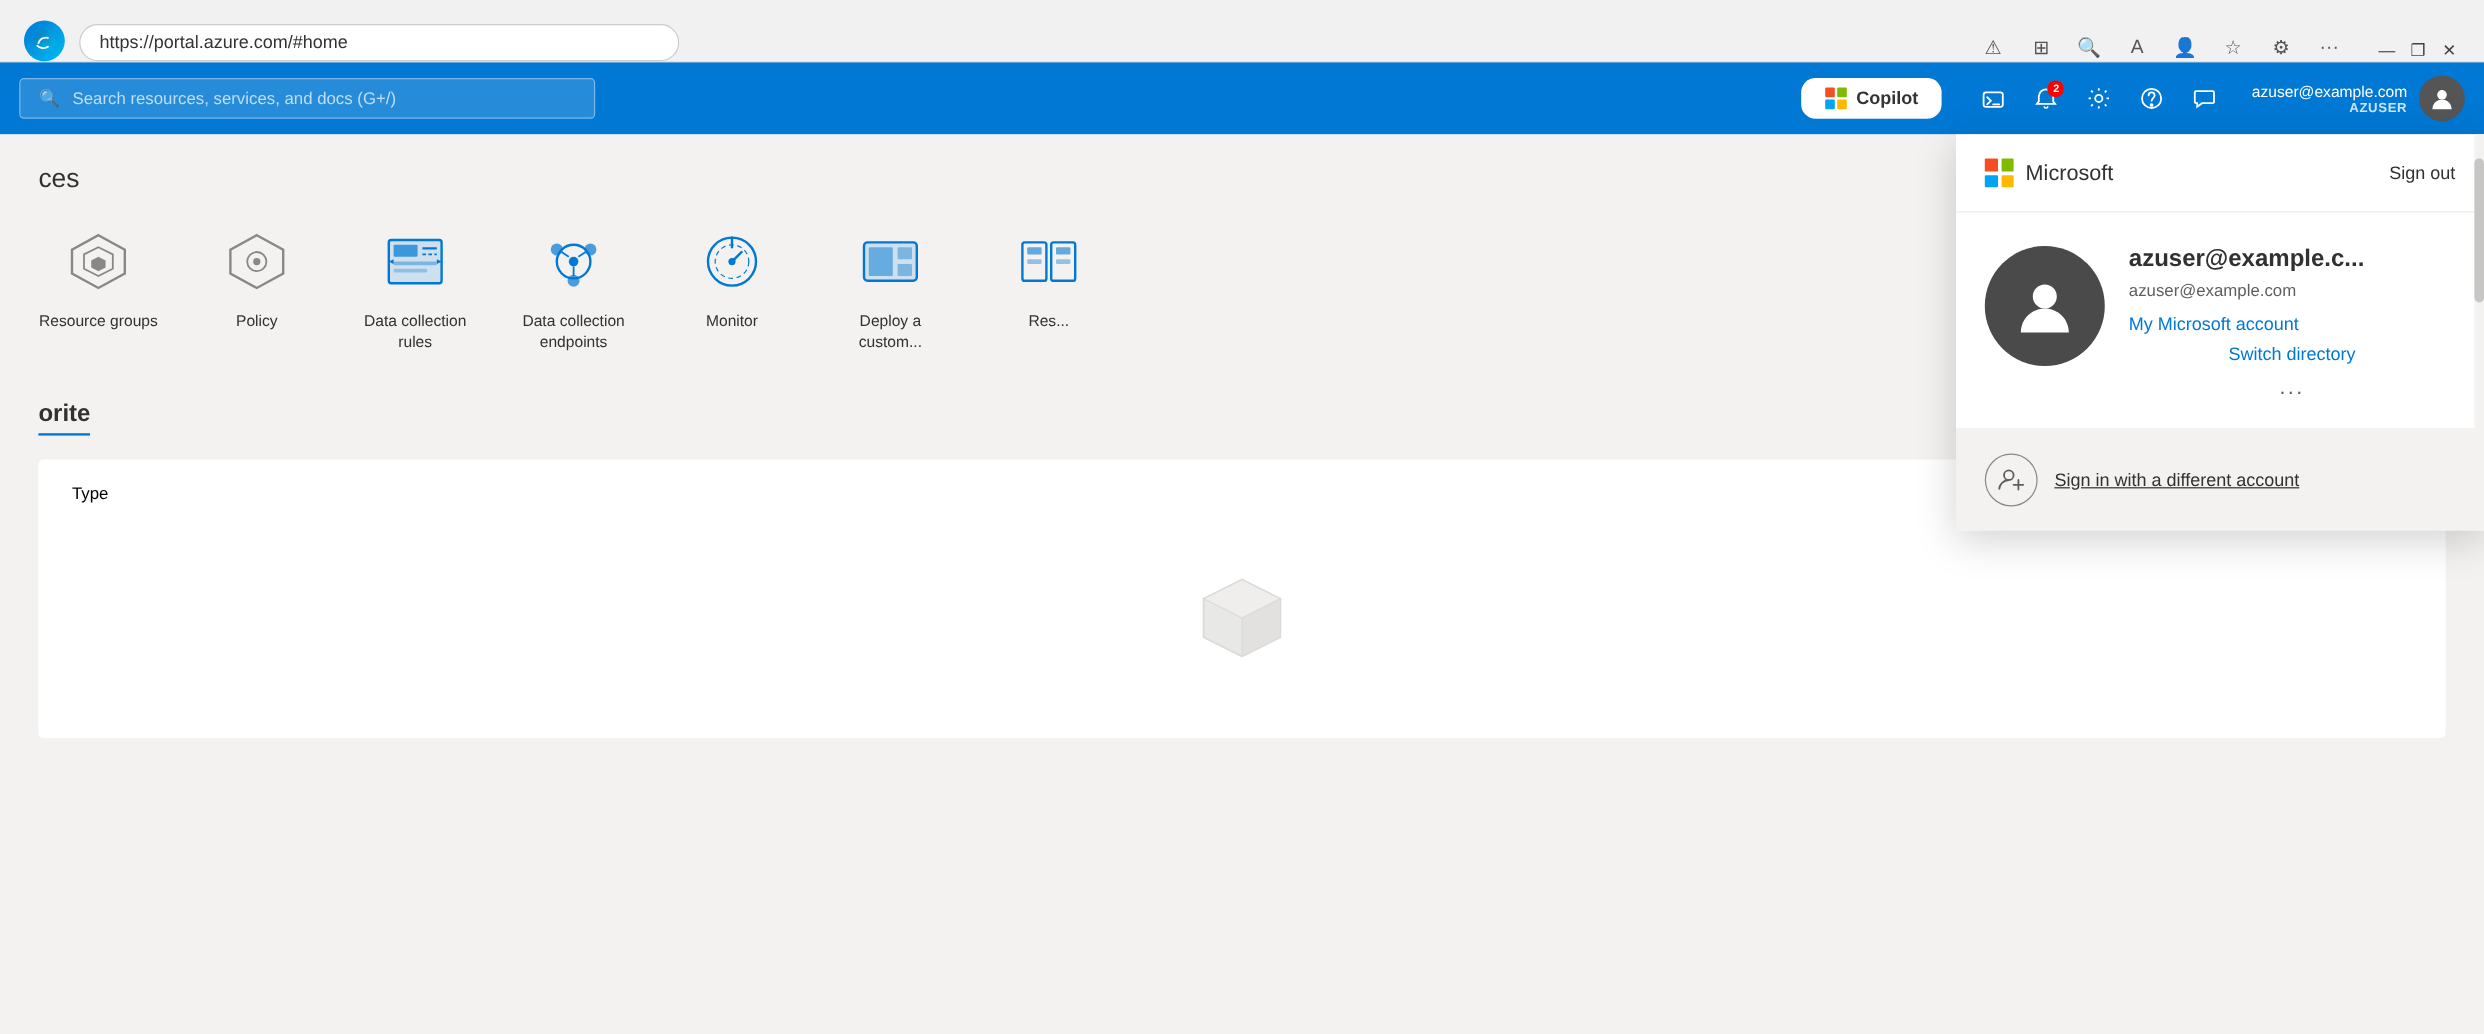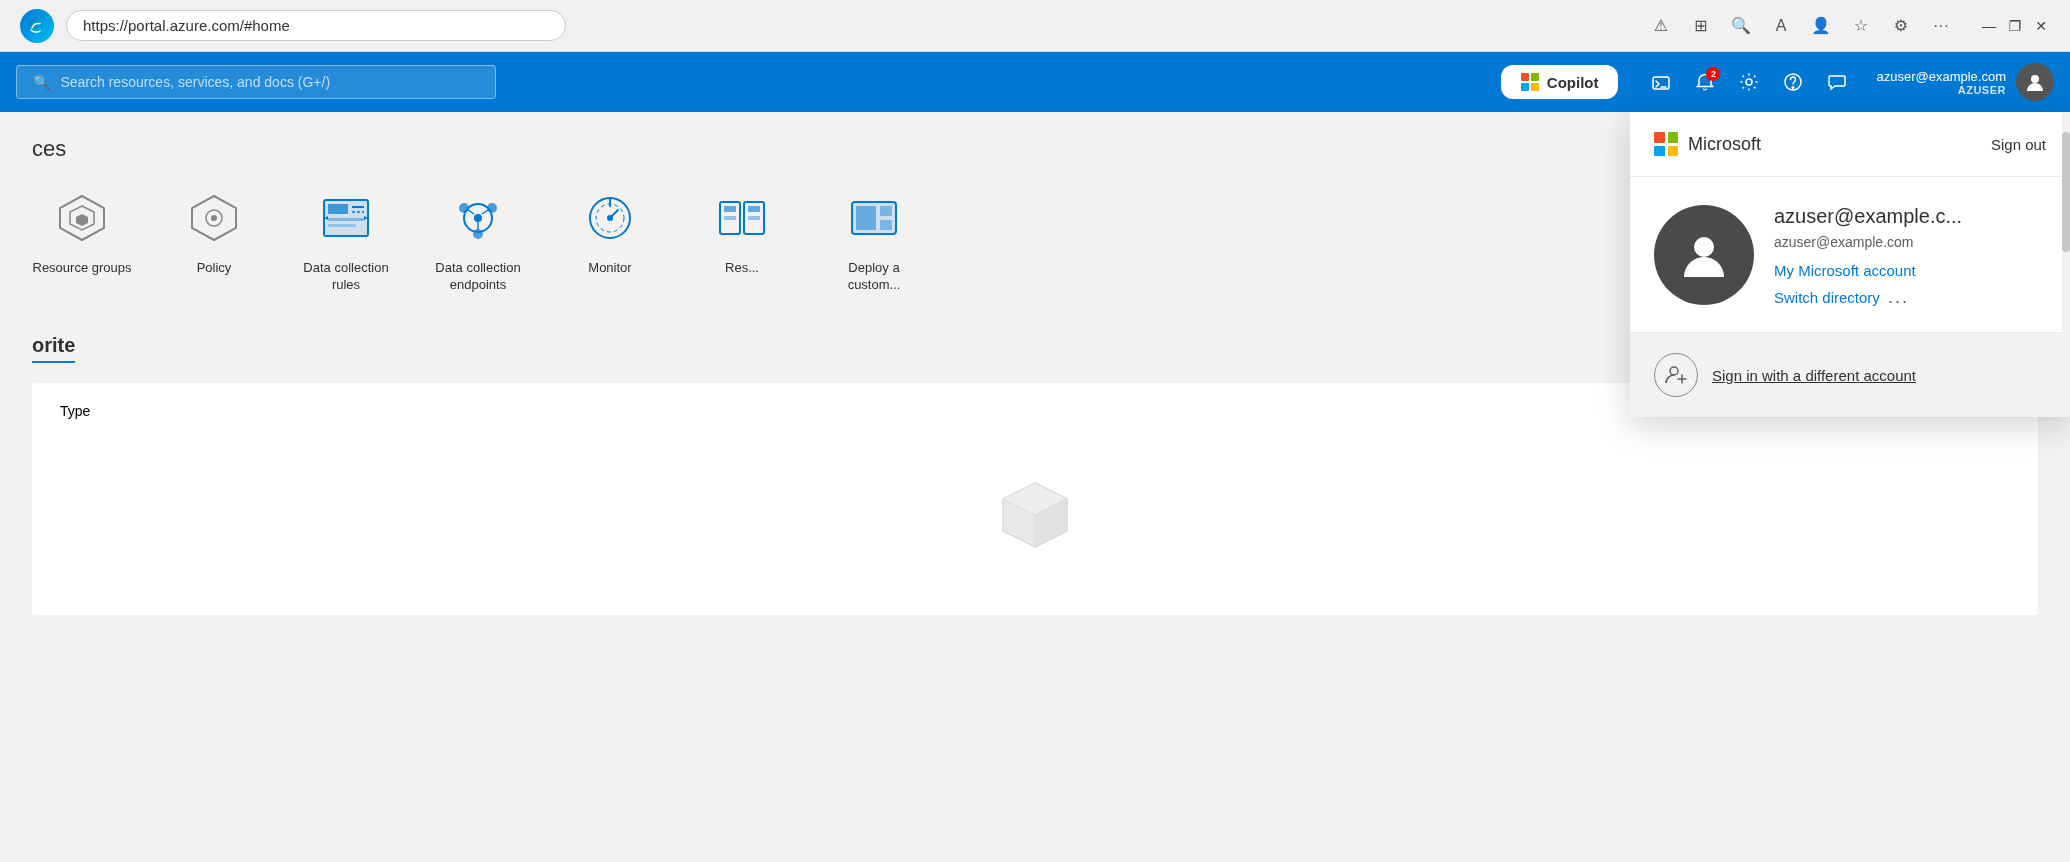--- a/index.html
+++ b/index.html
@@ -3,21 +3,21 @@
   <meta charset="utf-8">
   <style>
     * { box-sizing: border-box; margin: 0; padding: 0; }
     body { font-family: 'Segoe UI', Arial, sans-serif; background: #f3f2f1; overflow: hidden; width: 2070px; height: 862px; }
 
     
     .browser-chrome {
       background: #f1f1f1;
       height: 52px;
       display: flex;
-      align-items: center;
+      align-items: flex-end;
       padding: 0 20px;
       gap: 12px;
       border-bottom: 1px solid #ddd;
     }
     .address-bar {
       background: white;
       border: 1px solid #ccc;
       border-radius: 20px;
       padding: 6px 16px;
       font-size: 15px;
@@ -313,21 +313,21 @@
       display: flex;
       align-items: center;
       justify-content: center;
       color: white;
       font-size: 42px;
       flex-shrink: 0;
     }
     .user-details { flex: 1; }
     .user-display-name {
       font-size: 20px;
-      font-weight: 400;
+      font-weight: 700;
       color: #323130;
       margin-bottom: 6px;
       overflow: hidden;
       text-overflow: ellipsis;
       white-space: nowrap;
       max-width: 260px;
     }
     .user-full-email {
       font-size: 14px;
       color: #605e5c;
@@ -338,20 +338,21 @@
       font-size: 15px;
       color: #0078d4;
       text-decoration: none;
       margin-bottom: 8px;
       cursor: pointer;
     }
     .switch-row {
       display: flex;
       align-items: center;
       gap: 8px;
+      flex-direction: column;
     }
     .more-btn {
       color: #605e5c;
       font-size: 18px;
       cursor: pointer;
       letter-spacing: 2px;
     }
 
     .panel-footer {
       padding: 20px 24px;
@@ -566,42 +567,42 @@
             <line x1="26" y1="26" x2="34" y2="18" stroke="#0078d4" stroke-width="2" stroke-linecap="round"></line>
             <circle cx="26" cy="26" r="3" fill="#0078d4"></circle>
           </svg>
         </div>
         <span class="service-label">Monitor</span>
       </div>
 
       <div class="service-item">
         <div class="service-icon-wrap">
           <svg class="icon-svg" viewBox="0 0 52 52" fill="none">
+            <rect x="4" y="10" width="44" height="32" rx="3" fill="#0078d4" opacity="0.15"></rect>
+            <rect x="4" y="10" width="44" height="32" rx="3" stroke="#0078d4" stroke-width="2" fill="none"></rect>
+            <rect x="8" y="14" width="20" height="24" rx="1" fill="#0078d4" opacity="0.5"></rect>
+            <rect x="32" y="14" width="12" height="10" rx="1" fill="#0078d4" opacity="0.4"></rect>
+            <rect x="32" y="28" width="12" height="10" rx="1" fill="#0078d4" opacity="0.4"></rect>
+          </svg>
+        </div>
+        <span class="service-label">Deploy a custom...</span>
+      </div>
+
+      <div class="service-item">
+        <div class="service-icon-wrap">
+          <svg class="icon-svg" viewBox="0 0 52 52" fill="none">
             <rect x="4" y="10" width="20" height="32" rx="2" fill="none" stroke="#0078d4" stroke-width="2"></rect>
             <rect x="28" y="10" width="20" height="32" rx="2" fill="none" stroke="#0078d4" stroke-width="2"></rect>
             <rect x="8" y="14" width="12" height="6" rx="1" fill="#0078d4" opacity="0.6"></rect>
             <rect x="32" y="14" width="12" height="6" rx="1" fill="#0078d4" opacity="0.6"></rect>
             <rect x="8" y="24" width="12" height="4" rx="1" fill="#0078d4" opacity="0.4"></rect>
             <rect x="32" y="24" width="12" height="4" rx="1" fill="#0078d4" opacity="0.4"></rect>
           </svg>
         </div>
         <span class="service-label">Res...</span>
-      </div>
-
-      <div class="service-item">
-        <div class="service-icon-wrap">
-          <svg class="icon-svg" viewBox="0 0 52 52" fill="none">
-            <rect x="4" y="10" width="44" height="32" rx="3" fill="#0078d4" opacity="0.15"></rect>
-            <rect x="4" y="10" width="44" height="32" rx="3" stroke="#0078d4" stroke-width="2" fill="none"></rect>
-            <rect x="8" y="14" width="20" height="24" rx="1" fill="#0078d4" opacity="0.5"></rect>
-            <rect x="32" y="14" width="12" height="10" rx="1" fill="#0078d4" opacity="0.4"></rect>
-            <rect x="32" y="28" width="12" height="10" rx="1" fill="#0078d4" opacity="0.4"></rect>
-          </svg>
-        </div>
-        <span class="service-label">Deploy a custom...</span>
       </div>
     </div>
 
     
     <div class="favorite-tab">orite</div>
 
     
     <div class="table-area">
       <div class="table-header">Type</div>
       <div class="empty-state">

